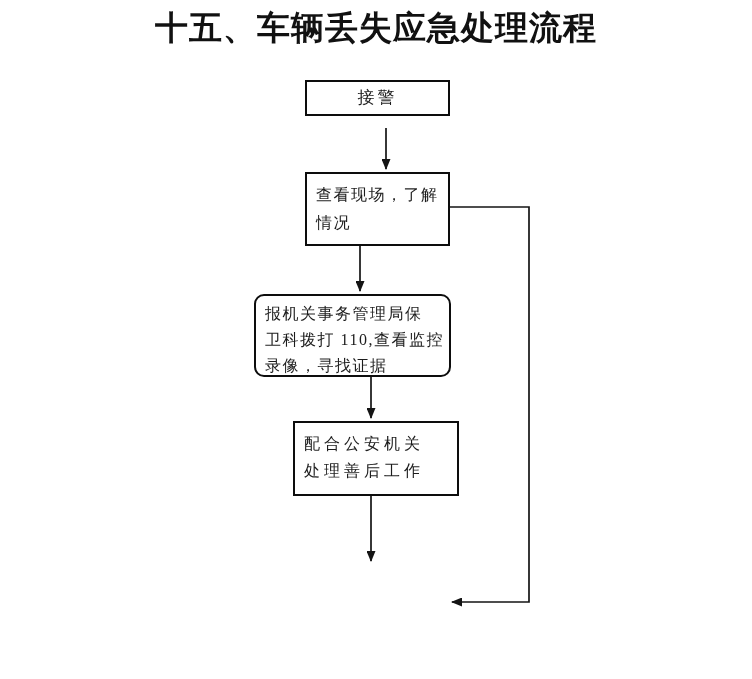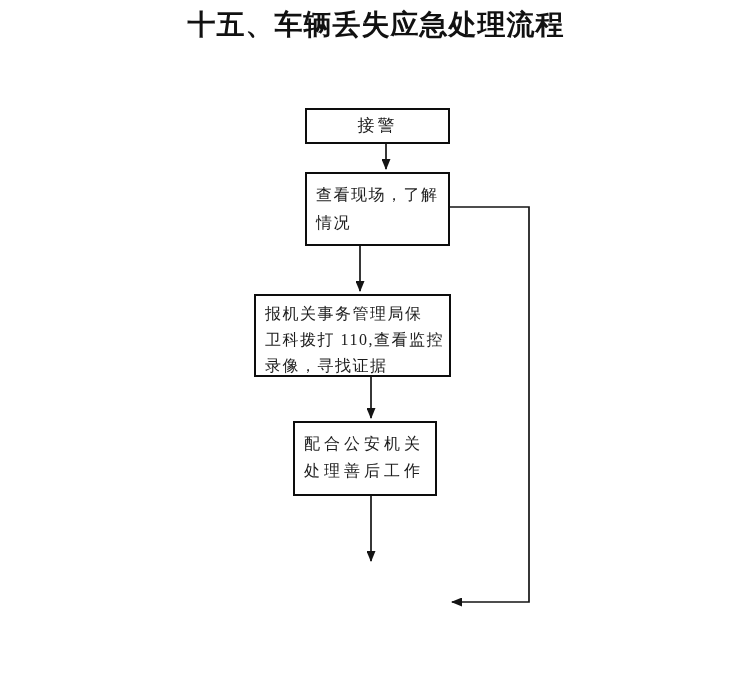--- a/index.html
+++ b/index.html
@@ -16,21 +16,21 @@
     font-family: "Liberation Serif", serif;
   }
   .title {
     position: absolute;
     left: 0;
     top: 6px;
     width: 752px;
     text-align: center;
     font-family: "Liberation Sans", sans-serif;
     font-weight: 700;
-    font-size: 28px;
+    font-size: 33px;
     letter-spacing: 1px;
     color: #111111;
     white-space: nowrap;
   }
   .connectors {
     position: absolute;
     left: 0;
     top: 0;
     width: 752px;
     height: 679px;
@@ -51,24 +51,24 @@
     line-height: 26px;
     white-space: pre-line;
   }
   .node-center {
     display: flex;
     align-items: center;
     justify-content: center;
     letter-spacing: 3px;
     font-size: 17px;
   }
-  .n1 { left: 305px; top:  108px; width: 145px; height: 36px; }
+  .n1 { left: 305px; top:  80px; width: 145px; height: 36px; }
   .n2 { left: 305px; top: 172px; width: 145px; height: 74px;  padding: 7px 4px 0 9px;  letter-spacing: 1.5px; line-height: 28px; font-family: Liberation Serif, serif; }
-  .n3 { left: 254px; top: 294px; width: 197px; height: 83px;  padding: 5px 4px 0 9px;  letter-spacing: 1.5px; line-height: 26px; }
-  .n4 { left: 293px; top: 421px; width: 144px; height: 75px;  padding: 7px 4px 0 9px;  letter-spacing: 4px;   line-height: 27px; }
+  .n3 { left: 254px; top: 294px; width: 197px; height: 83px;  padding: 5px 4px 0 9px;  letter-spacing: 1.5px; line-height: 26px; border-radius: 10px; }
+  .n4 { left: 293px; top: 421px; width: 166px; height: 75px;  padding: 7px 4px 0 9px;  letter-spacing: 4px;   line-height: 27px; }
   .n5 { left: 293px; top: 564px; width: 145px; height: 108px; padding: 6px 4px 0 9px;  letter-spacing: 2px;   line-height: 25px; }
 </style>
 </head>
 <body>
 
 <div class="canvas">
 
   <div class="title">十五、车辆丢失应急处理流程</div>
 
   <svg class="connectors" width="752" height="679" viewBox="0 0 752 679" xmlns="http://www.w3.org/2000/svg">

